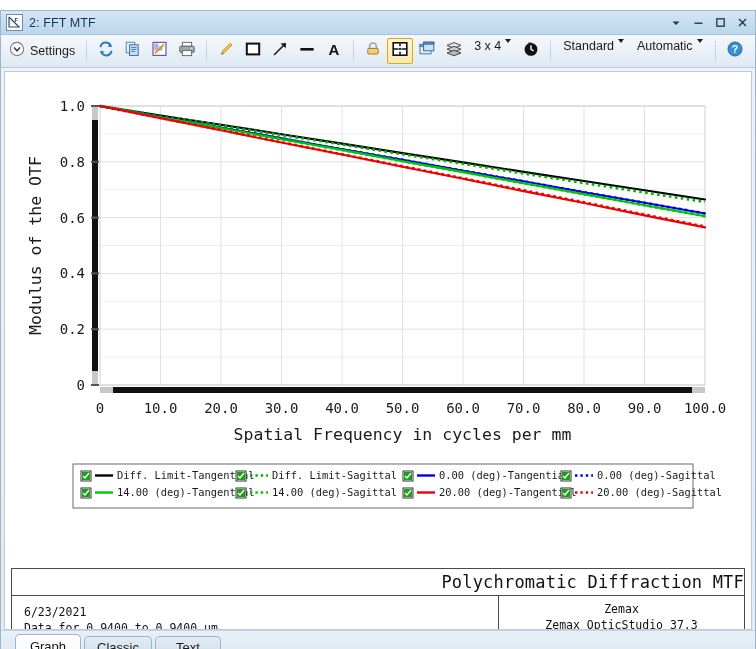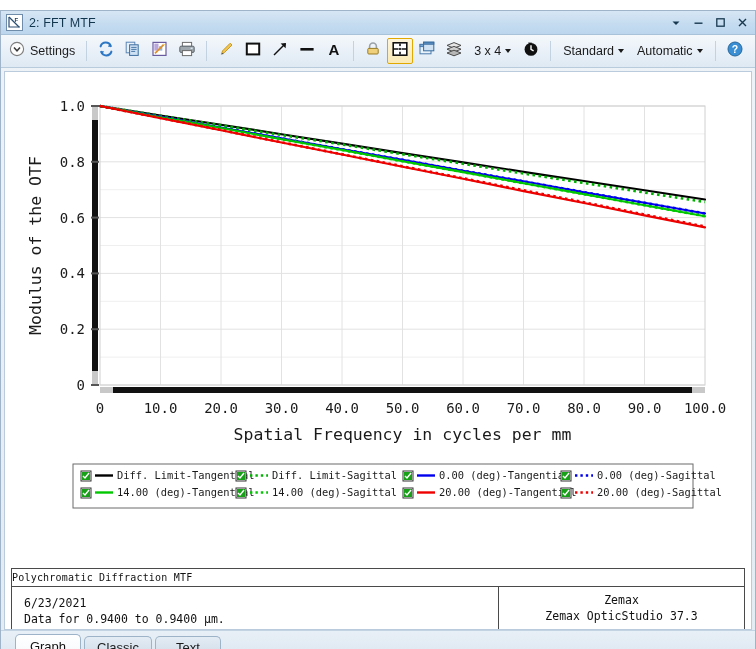--- a/index.html
+++ b/index.html
@@ -89,21 +89,21 @@
     flex: 0 0 1px;
   }
   .settings-btn {
     display: flex; align-items: center; gap: 5px;
     padding: 0 4px 0 2px; height: 26px;
     border-radius: 3px; border: 1px solid transparent;
     box-sizing: border-box; cursor: default;
   }
   .settings-label { font-size: 12.5px; color: #1e1e1e; }
   .combo {
-    display: flex; align-items: center; gap: 4px;
+    display: flex; align-items: flex-start; gap: 4px;
     height: 26px; padding: 0 5px;
     font-size: 12.5px; color: #1a1a1a;
     border: 1px solid transparent; border-radius: 3px;
     box-sizing: border-box; cursor: default;
     white-space: nowrap;
   }
   .caret {
     width: 0; height: 0;
     border-left: 3.5px solid transparent;
     border-right: 3.5px solid transparent;
@@ -134,22 +134,22 @@
     border: 1px solid #4a4a4a;
     border-top: 1px solid #4a4a4a;
     background: #ffffff;
     display: flex; flex-direction: column;
     font-family: "DejaVu Sans Mono", monospace;
     box-sizing: border-box;
     position: relative;
     top: -2px;
   }
   #info-head {
-    text-align: left;
-    font-size: 10px;
+    text-align: right;
+    font-size: 17px;
     color: #111;
     padding: 3px 0 3px 0;
     border-bottom: 1px solid #4a4a4a;
     letter-spacing: .2px;
   }
   #info-body { display: flex; flex: 1 1 auto; min-height: 0; }
   #info-left {
     flex: 1 1 auto;
     padding: 9px 0 4px 12px;
     font-size: 11.5px; color: #111;

